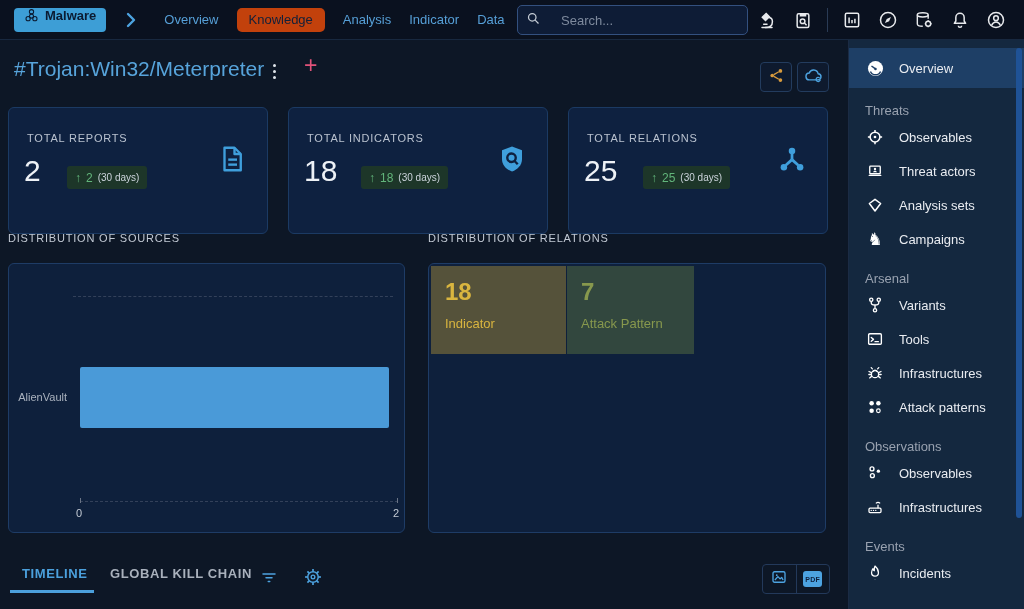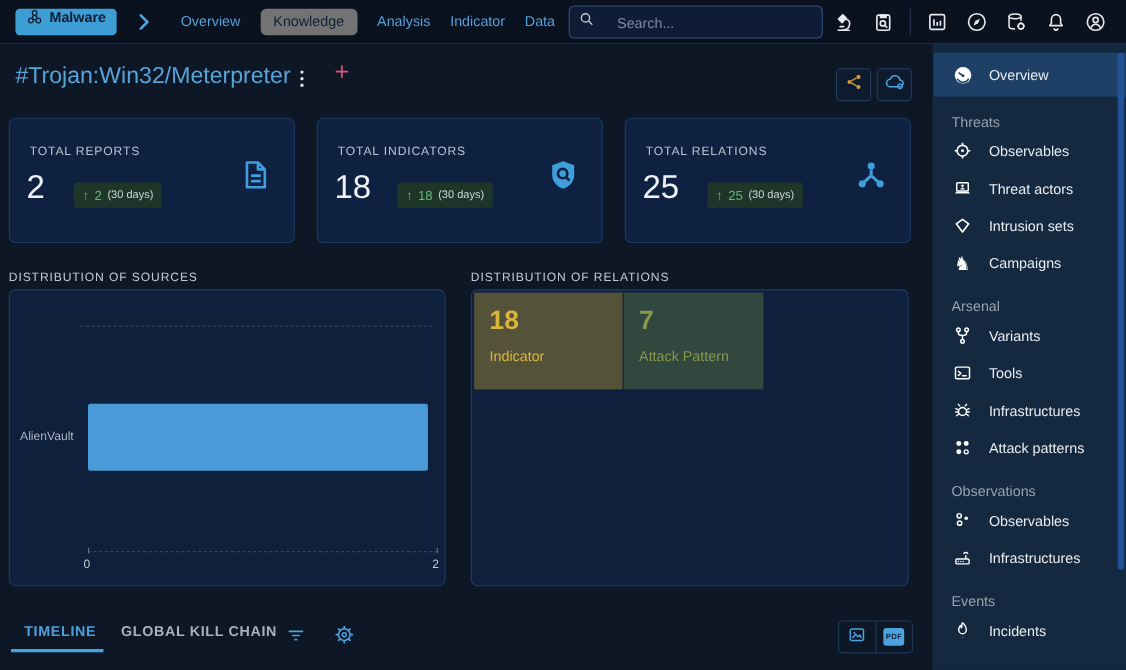--- a/index.html
+++ b/index.html
@@ -8,21 +8,21 @@
   #app { position:relative; width:1024px; height:609px; background:#0d1726; overflow:hidden; }
 
   
   .topbar { position:absolute; left:0; top:0; width:1024px; height:40px; background:#0a111f;
             border-bottom:1px solid #18283f; display:flex; align-items:center; z-index:30; }
   .entity-chip { margin-left:14px; height:24px; padding:0 10px; border-radius:4px; background:#3d9ed6;
                  display:flex; align-items:flex-start; gap:6px; color:#0b1b32; font-size:13px; font-weight:bold; }
   .crumb-chevron { margin-left:20px; display:flex; align-items:center; }
   .tabs { display:flex; align-items:center; gap:18px; margin-left:28px; }
   .tab { font-size:13px; font-weight:500; color:#569fd7; white-space:nowrap; cursor:pointer; }
-  .tab.chip-active { height:24px; padding:0 12px; border-radius:5px; background:#737373; color:#12203a;
+  .tab.chip-active { height:24px; padding:0 12px; border-radius:5px; background:#c2410c; color:#12203a;
                      display:flex; align-items:center; }
   .searchbox { position:absolute; left:517px; top:5px; width:231px; height:30px; background:#0e1c36;
                border:1px solid #33507f; border-radius:5px; display:flex; align-items:center; padding:0 8px; z-index:5; }
   .searchbox input { flex:1; background:transparent; border:none; outline:none; color:#14b8a6; font-size:13px;
                      font-family:"Liberation Sans", sans-serif; margin-left:20px; }
   .searchbox input::placeholder { color:#7e8a9d; }
   .topbar-icons { position:absolute; right:16px; top:0; height:40px; display:flex; align-items:center; gap:12px; }
   .tb-icon { width:24px; height:24px; display:flex; align-items:center; justify-content:center; cursor:pointer; }
   .tb-divider { width:1px; height:24px; background:#2a3b55; }
 
@@ -39,31 +39,31 @@
 
   
   .page-title { position:absolute; left:14px; top:57px; font-size:21px; color:#57a4db; z-index:1; }
   .kebab { position:absolute; left:266px; top:61px; width:16px; height:20px; display:flex; flex-direction:column;
            align-items:center; justify-content:center; cursor:pointer; }
   .kebab i { display:block; width:3px; height:3px; border-radius:50%; background:#dfe5ea; margin:1.5px 0; }
   .add-btn { position:absolute; left:304px; top:52px; font-size:23px; font-weight:300; color:#e0527a; cursor:pointer; }
   .hdr-btn { position:absolute; top:62px; width:32px; height:30px; border:1px solid #233c5e; border-radius:4px;
              display:flex; align-items:center; justify-content:center; cursor:pointer; background:#0e1a2e; }
 
-  .stat-card { position:absolute; top:107px; width:260px; height:114px; background:#0e2140;
+  .stat-card { position:absolute; top:107px; width:260px; height:127px; background:#0e2140;
                border:1px solid #1b3a63; border-radius:6px; }
   .stat-label { position:absolute; left:18px; top:24px; font-size:11px; letter-spacing:0.8px; color:#b9c2cf; }
   .stat-value { position:absolute; left:15px; top:46px; font-size:30px; color:#eef2f6; }
   .stat-badge { position:absolute; left:58px; top:58px; height:23px; background:#1d3629; border-radius:3px;
                 display:flex; align-items:center; gap:5px; padding:0 8px; }
   .stat-badge .arrow, .stat-badge .delta { color:#62b57b; font-size:12px; }
   .stat-badge .period { color:#ccd4dc; font-size:10px; }
   .stat-ic { position:absolute; right:20px; top:36px; }
 
-  .chart-title { position:absolute; top:246px; font-size:11px; letter-spacing:0.8px; color:#c2c9d4; }
+  .chart-title { position:absolute; top:232px; font-size:11px; letter-spacing:0.8px; color:#c2c9d4; }
   .chart-card { position:absolute; top:263px; height:270px; background:#0e203c; border:1px solid #1e3c66; border-radius:6px; }
   .grid-dash-top { position:absolute; left:64px; width:320px; top:32px; border-top:1px dashed #33415a; }
   .bar-cat { position:absolute; left:0; top:127px; width:58px; text-align:right; font-size:11px; color:#aab2be; }
   .hbar { position:absolute; left:71px; top:103px; width:309px; height:61px; border-radius:2px; }
   .axis-dash { position:absolute; left:71px; width:318px; top:237px; border-top:1px dashed #33415a; }
   .tick { position:absolute; width:1px; height:5px; background:#6a7486; top:234px; }
   .tick-label { position:absolute; top:243px; font-size:11px; color:#c3cad4; }
 
   .tm-cell { position:absolute; top:2px; height:88px; padding:12px 0 0 14px; cursor:pointer; }
   .tm-val { font-size:24px; font-weight:bold; }
@@ -388,21 +388,21 @@
           </svg>
       </span>
       <span>Threat actors</span>
     </div>
     <div class="sb-item">
       <span class="sb-ic">
         <svg width="18" height="18" viewBox="0 0 24 24">
             <path d="M12 4.5l7.5 5.5L12 20 4.5 10z" fill="none" stroke="#ffffff" stroke-width="2" stroke-linejoin="round"></path>
           </svg>
       </span>
-      <span>Intrusion sets</span>
+      <span>Analysis sets</span>
     </div>
     <div class="sb-item">
       <span class="sb-ic">
           <span class="knight-glyph">♞</span>
         </span>
       <span>Campaigns</span>
     </div>
 
     <div class="sb-head">Arsenal</div>
     <div class="sb-item">

